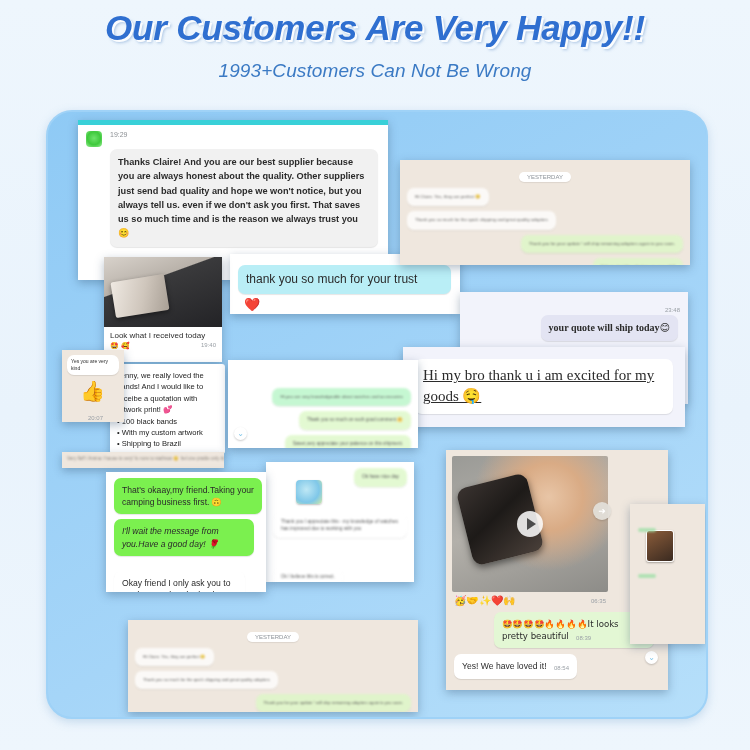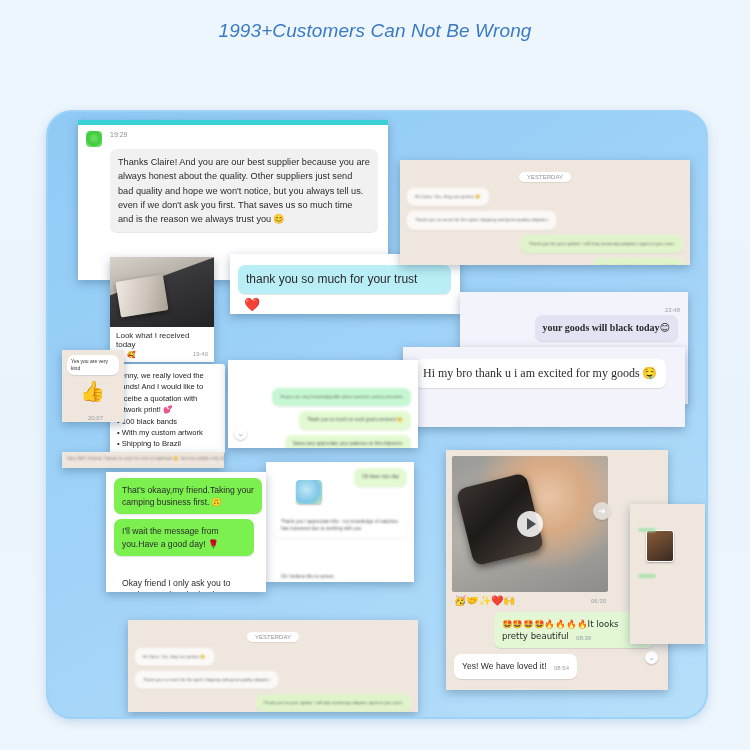--- a/index.html
+++ b/index.html
@@ -211,48 +211,49 @@
     display: flex; align-items: center; justify-content: center;
   }
   .emoji { font-family: "DejaVu Sans", sans-serif; }
 </style>
 </head>
 <body>
 
 <div id="page">
 
   <div class="header">
+    <div class="title">Our Customers Are Very Happy!!</div>
     <div class="subtitle">1993+Customers Can Not Be Wrong</div>
   </div>
 
   <div class="board">
     <div class="board-inner"></div>
 
     <div class="card white" style="left:30px; top:8px; width:310px; height:160px;">
       <div class="bar-top"></div>
       <div style="display:flex; align-items:flex-start; padding:6px 8px 0 8px;">
         <div class="avatar"></div>
         <div style="margin-left:8px;">
           <div style="font-size:7px; color:#8b8f93;">19:29</div>
         </div>
       </div>
-      <div style="padding:2px 10px 0 32px;">
+      <div style="padding:2px 10px 0 32px;font-weight:bold;">
         <div class="bub grey" style="font-size:9.2px; line-height:1.55; background:#f1f1f1; max-width:100%;">Thanks Claire! And you are our best supplier because you are always honest about the quality. Other suppliers just send bad quality and hope we won't notice, but you always tell us. even if we don't ask you first. That saves us so much time and is the reason we always trust you 😊</div>
       </div>
     </div>
 
     <div class="card white" style="left:182px; top:142px; width:230px; height:60px;">
       <div style="text-align:right; padding:3px 8px 0 0; font-size:7px; color:#8b8f93;">19:39</div>
       <div style="padding:1px 8px;">
         <div class="bub cyan" style="font-size:12px; width:92%;">thank you so much for your trust</div>
       </div>
       <div style="padding:2px 0 0 14px; font-size:13px;" class="emoji">❤️</div>
     </div>
 
-    <div class="card white" style="left:62px; top:145px; width:104px; height:105px;">
+    <div class="card white" style="left:56px; top:145px; width:118px; height:105px;">
       <div class="photo photo-kbd" style="width:100%; height:70px;"></div>
       <div class="thumb-caption">Look what I received today</div>
       <div style="display:flex; justify-content:space-between; padding:0 6px;">
         <span class="emoji" style="font-size:7px;">🤩 🥰</span>
         <span class="ts">19:40</span>
       </div>
     </div>
 
     <div class="card white" style="left:62px; top:252px; width:115px; height:90px; border-radius:3px;">
       <div style="padding:6px 7px; font-size:7.6px; line-height:1.5; color:#222; white-space:pre-line;">Jenny, we really loved the bands! And I would like to receibe a quotation with artwork print! 💕
@@ -294,34 +295,34 @@
         </div>
 
     </div>
 
     <div class="card lav" style="left:412px; top:180px; width:228px; height:112px;">
       <div style="text-align:right; padding:3px 8px 0 0;">
         <span class="ts">23:48</span>
       </div>
       <div style="text-align:right; padding:2px 10px;">
         <span class="bub lav" style="font-family:'Liberation Serif', serif; font-weight:bold; font-size:10px;">
-          <span>your goods will black today</span><span class="emoji">😊</span>
+          <span>your quote will ship today</span><span class="emoji">😊</span>
         </span>
       </div>
       <div style="text-align:right; padding:1px 8px 0 0;">
         <span class="ts">23:48</span>
       </div>
       <div style="padding:6px 0 0 24px;">
         <span class="ts">00:14</span>
       </div>
     </div>
 
     <div class="card lav" style="left:355px; top:235px; width:282px; height:80px;">
       <div style="padding:12px 12px 0 12px;">
-        <div class="bub in" style="font-family:'Liberation Serif', serif; font-size:12px; background:#fff;">Hi my bro thank u i am excited for my goods 🤤</div>
+        <div class="bub in" style="font-family:'Liberation Serif', serif; font-size:15px; background:#fff;text-decoration:underline;">Hi my bro thank u i am excited for my goods 🤤</div>
       </div>
     </div>
 
     <div class="card white" style="left:180px; top:248px; width:190px; height:88px;">
       <div class="row r blur" style="margin-top:28px;">
         <span class="bub out" style="font-size:4.4px; background:#b6f5c6;">Hi you are very knowledgeable about watches and accessories</span>
       </div>
       <div class="row r blur">
           <span class="bub out" style="font-size:4.6px;">Thank you so much on such good comment 🤗</span>
         </div>
@@ -342,21 +343,21 @@
       <div class="row blur" style="margin-top:30px;">
         <span class="bub in" style="font-size:4.6px;">Ok I believe this is correct.</span>
       </div>
 
     </div>
 
     <div class="card white" style="left:58px; top:360px; width:160px; height:120px;">
       <div style="padding:6px 8px 0 8px;">
         <div class="bub green" style="font-size:8.6px; width:92%;">That's okaay,my friend.Taking your camping business first. 🙃</div>
       </div>
-      <div style="padding:5px 8px 8px 8px;">
+      <div style="padding:5px 8px 8px 8px;font-style:italic;">
         <div class="bub green" style="font-size:8.6px; width:86%;">I'll wait the message from you.Have a good day! 🌹</div>
       </div>
       <div style="padding:7px 8px 0 8px;">
         <div class="bub in" style="font-size:8.6px; width:80%; background:#fff;">Okay friend I only ask you to produce my band. Thank you, Jenny 🌹</div>
       </div>
     </div>
 
     <div style="position:absolute; left:248px; top:368px; width:26px; height:24px; border-radius:4px;
                 background:radial-gradient(circle at 40% 40%, #bfe8f5, #7fc7e8 60%, #cfe9a8);
                 box-shadow:0 1px 2px rgba(0,0,0,0.25);"></div>

